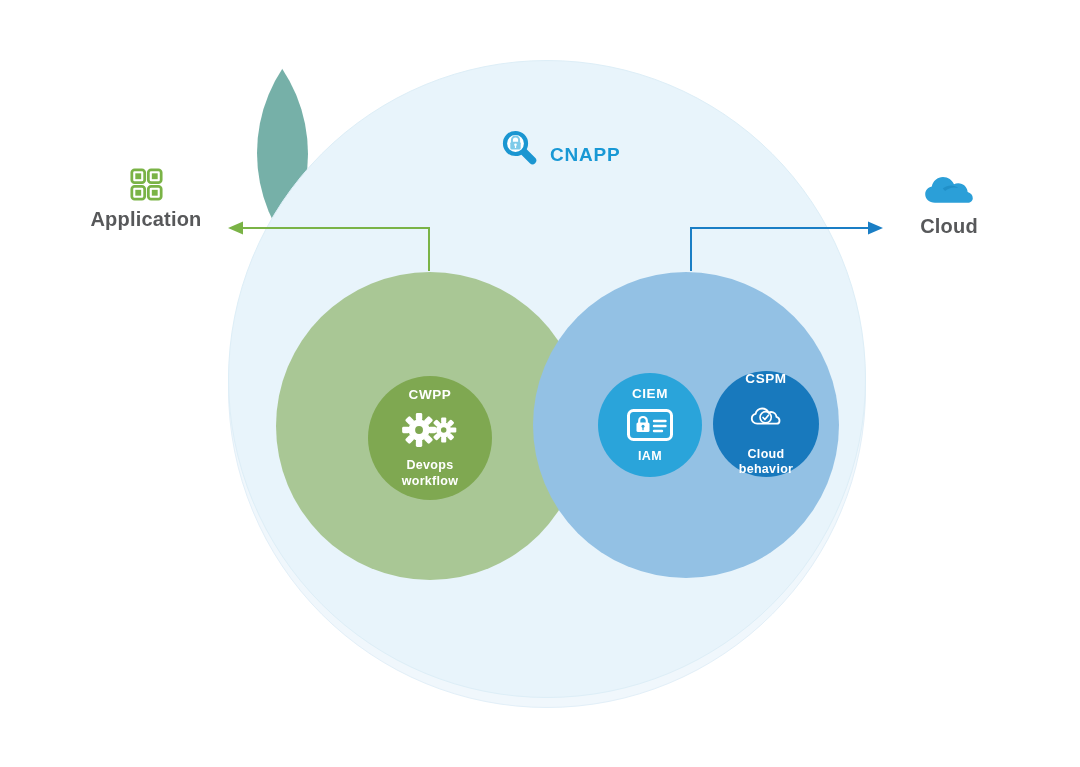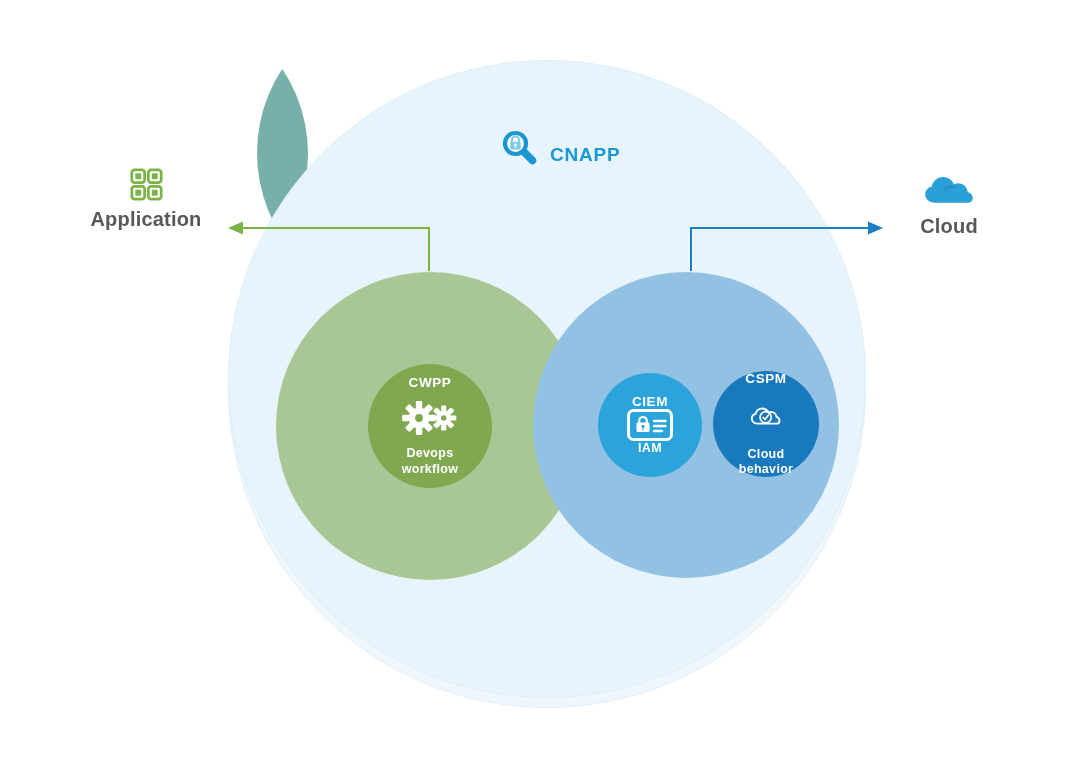--- a/index.html
+++ b/index.html
@@ -12,22 +12,22 @@
   .outer-back{left:228px;top:70px;width:636px;height:636px;background:#f0f7fc;border:1px solid #e2eff8;z-index:0;}
   .outer-main{left:228px;top:60px;width:636px;height:636px;background:#e8f4fb;border:1px solid #ddeef7;z-index:1;}
   
   .green-main{left:276px;top:272px;width:308px;height:308px;background:#a9c795;z-index:2;}
   .blue-main{left:533px;top:272px;width:306px;height:306px;background:#93c1e4;z-index:2;}
   
   .lens-outer{left:276px;top:272px;width:308px;height:308px;clip-path:circle(154px at 154px 154px);z-index:3;}
   .lens-inner{position:absolute;inset:0;background:#76b0a8;clip-path:circle(153px at 410px 153px);}
   
   .inner{display:flex;flex-direction:column;align-items:center;justify-content:center;color:#fff;text-align:center;z-index:4;}
-  .cwpp{left:368px;top:364px;width:124px;height:124px;background:#7fa851;gap:7px;}
-  .ciem{left:598px;top:373px;width:104px;height:104px;background:#2aa4da;}
+  .cwpp{left:368px;top:376px;width:124px;height:124px;background:#7fa851;gap:7px;}
+  .ciem{left:598px;top:373px;width:104px;height:104px;background:#2aa4da;gap:8px;}
   .cspm{left:713px;top:371px;width:106px;height:106px;background:#1879bd;gap:19px;}
   .circle-title{font-size:13.5px;font-weight:700;letter-spacing:.6px;}
   .circle-sub{font-size:12.5px;font-weight:700;line-height:1.22;white-space:pre-line;letter-spacing:.3px;}
   
   .arrows{position:absolute;left:0;top:0;z-index:5;pointer-events:none;}
   
   .side-label{position:absolute;display:flex;flex-direction:column;align-items:center;z-index:6;color:#57585a;}
   .app-label{left:46px;top:168px;width:200px;}
   .cloud-label{left:869px;top:175px;width:160px;}
   .side-label .txt{margin-top:7px;font-size:20px;font-weight:600;letter-spacing:.2px;}

